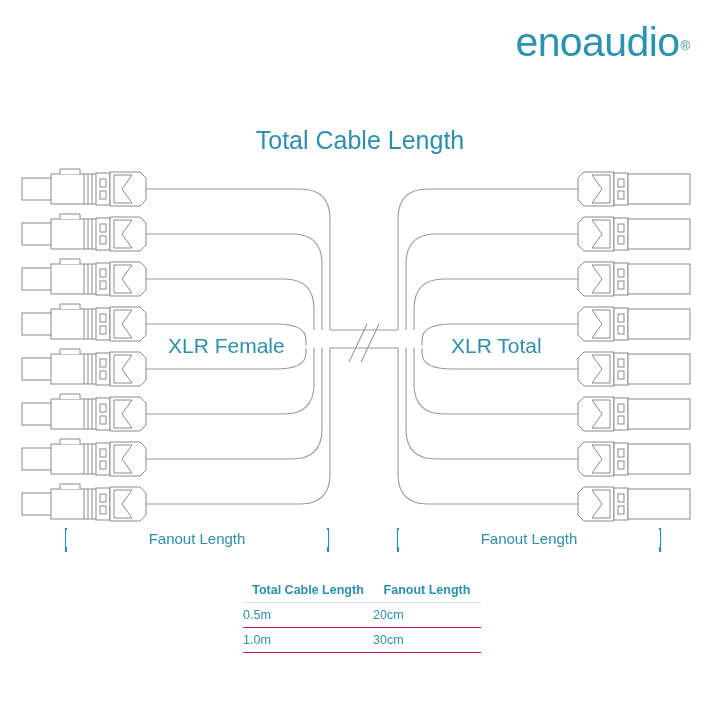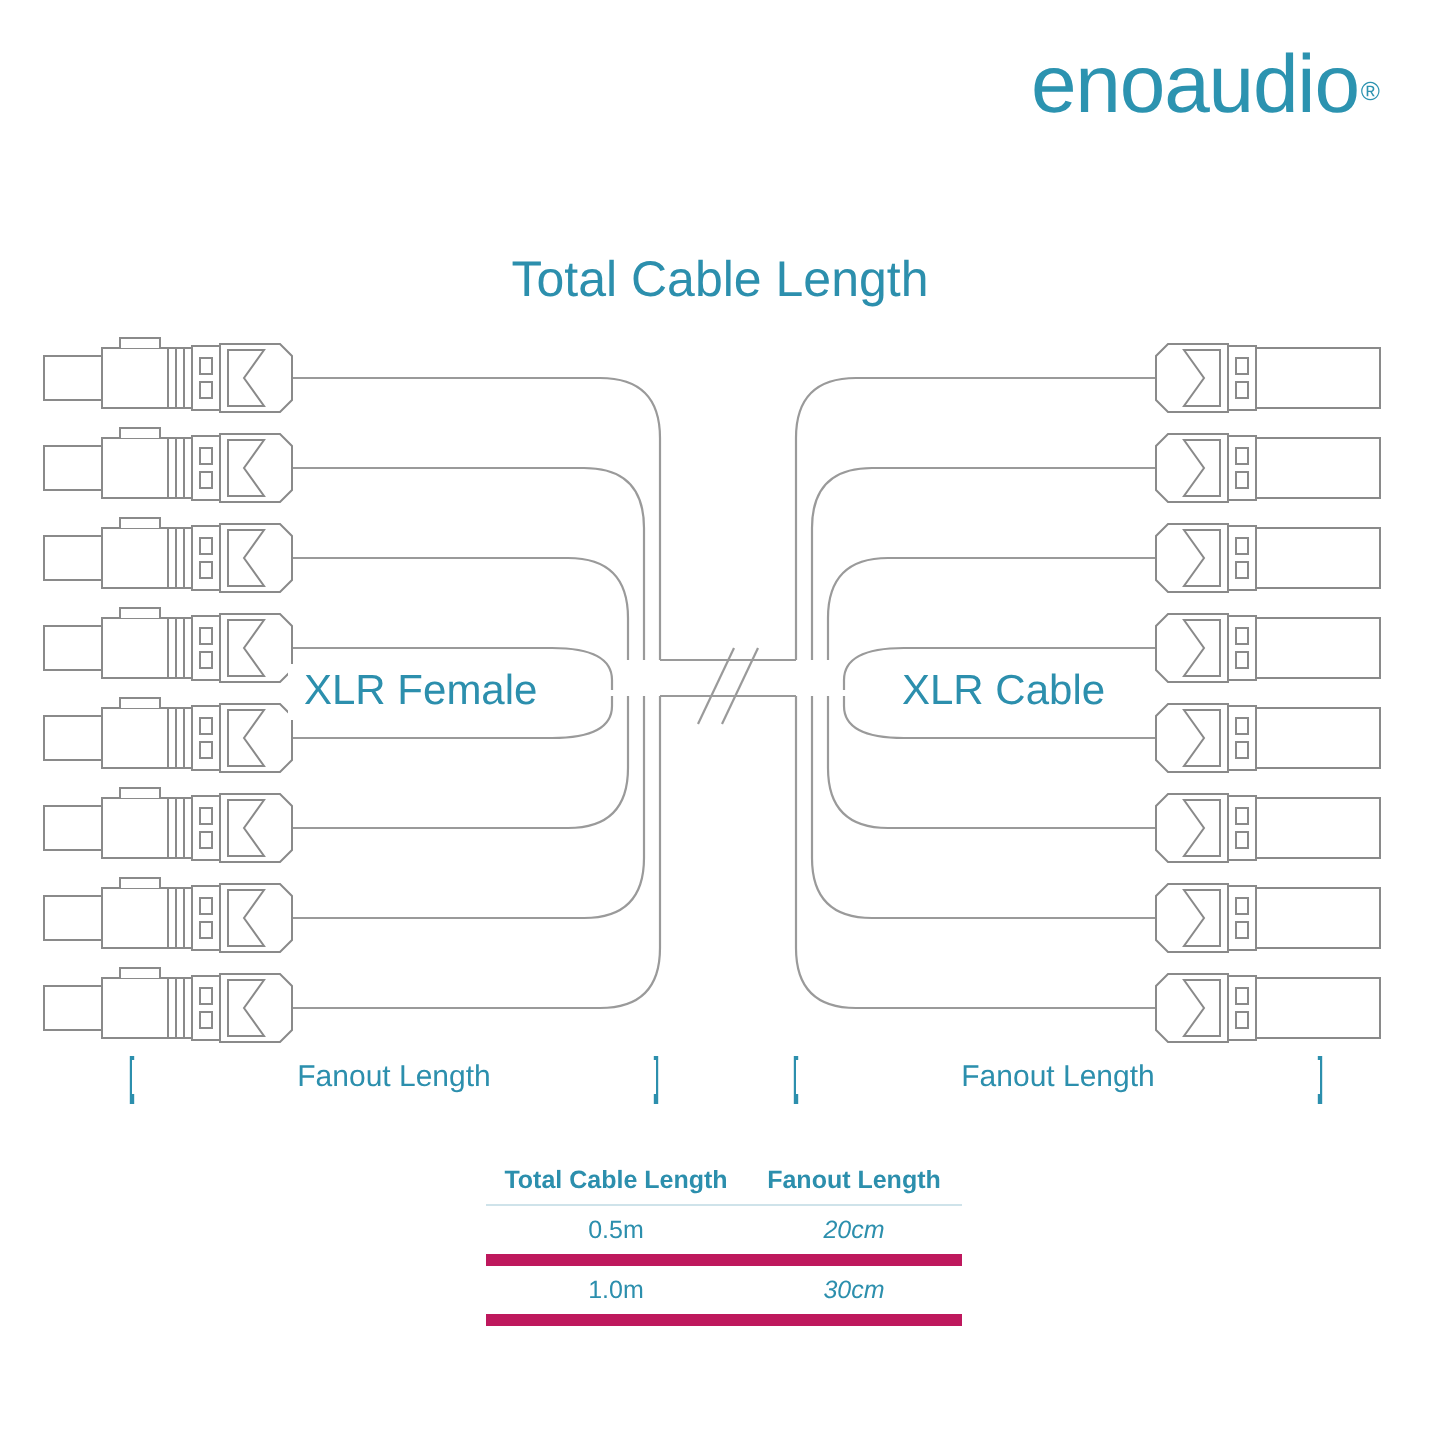--- a/index.html
+++ b/index.html
@@ -16,31 +16,31 @@
 
   
   .dimlabel{position:absolute;color:#2c8fad;background:#fff;white-space:nowrap;}
   #total-label{left:0;right:0;text-align:center;top:126px;font-size:25px;}
   #fanout-left-label{left:66px;width:262px;text-align:center;top:530px;font-size:15px;}
   #fanout-right-label{left:398px;width:262px;text-align:center;top:530px;font-size:15px;}
 
   
   .typelabel{position:absolute;color:#2c8fad;font-size:21px;background:#fff;
              padding:2px 8px;white-space:nowrap;}
-  #xlr-female-label{left:144px;top:332px;}
+  #xlr-female-label{left:160px;top:332px;}
   #xlr-male-label{left:443px;top:332px;}
 
   
   #spec-table{position:absolute;left:243px;top:580px;width:238px;
               border-collapse:collapse;color:#2c8fad;font-size:12.5px;}
   #spec-table th{font-weight:bold;padding:3px 0 5px;text-align:center;
                  border-bottom:1px solid #cfe3ea;}
-  #spec-table td{padding:5px 0;text-align:center;border-bottom:6px solid #be185d;}
+  #spec-table td{padding:5px 0;text-align:left;border-bottom:1px solid #be185d;}
   #spec-table td.c0{width:130px;}
-  #spec-table td.c1{width:108px;font-style:italic;}
+  #spec-table td.c1{width:108px;}
 </style>
 </head>
 <body>
 
 <div id="stage">
 
   <svg id="diagram" viewBox="0 0 720 720">
     <defs>
 
       <g id="xlr-female">
@@ -151,21 +151,21 @@
 
   <div class="logo">
     <span class="lt">eno</span><span class="lt b">audio</span><span class="reg">®</span>
   </div>
 
   <div class="dimlabel" id="total-label">Total Cable Length</div>
   <div class="dimlabel" id="fanout-left-label">Fanout Length</div>
   <div class="dimlabel" id="fanout-right-label">Fanout Length</div>
 
   <div class="typelabel" id="xlr-female-label">XLR Female</div>
-  <div class="typelabel" id="xlr-male-label">XLR Cable</div>
+  <div class="typelabel" id="xlr-male-label">XLR Total</div>
 
   <table id="spec-table">
     <thead>
       <tr>
         <th>Total Cable Length</th>
         <th>Fanout Length</th>
       </tr>
     </thead>
     <tbody>
       <tr>

